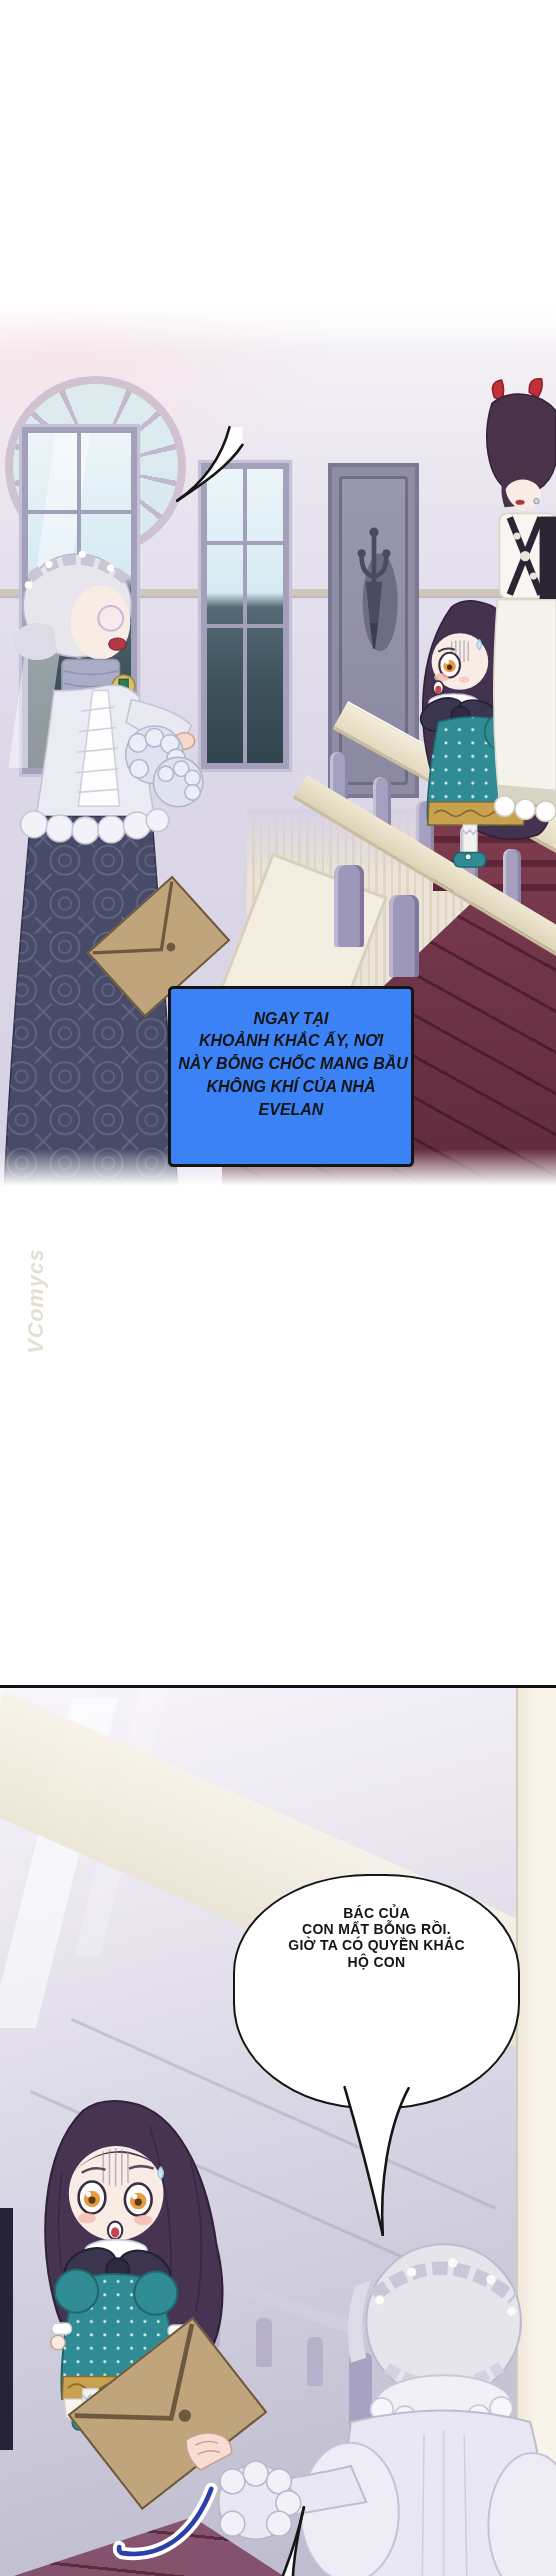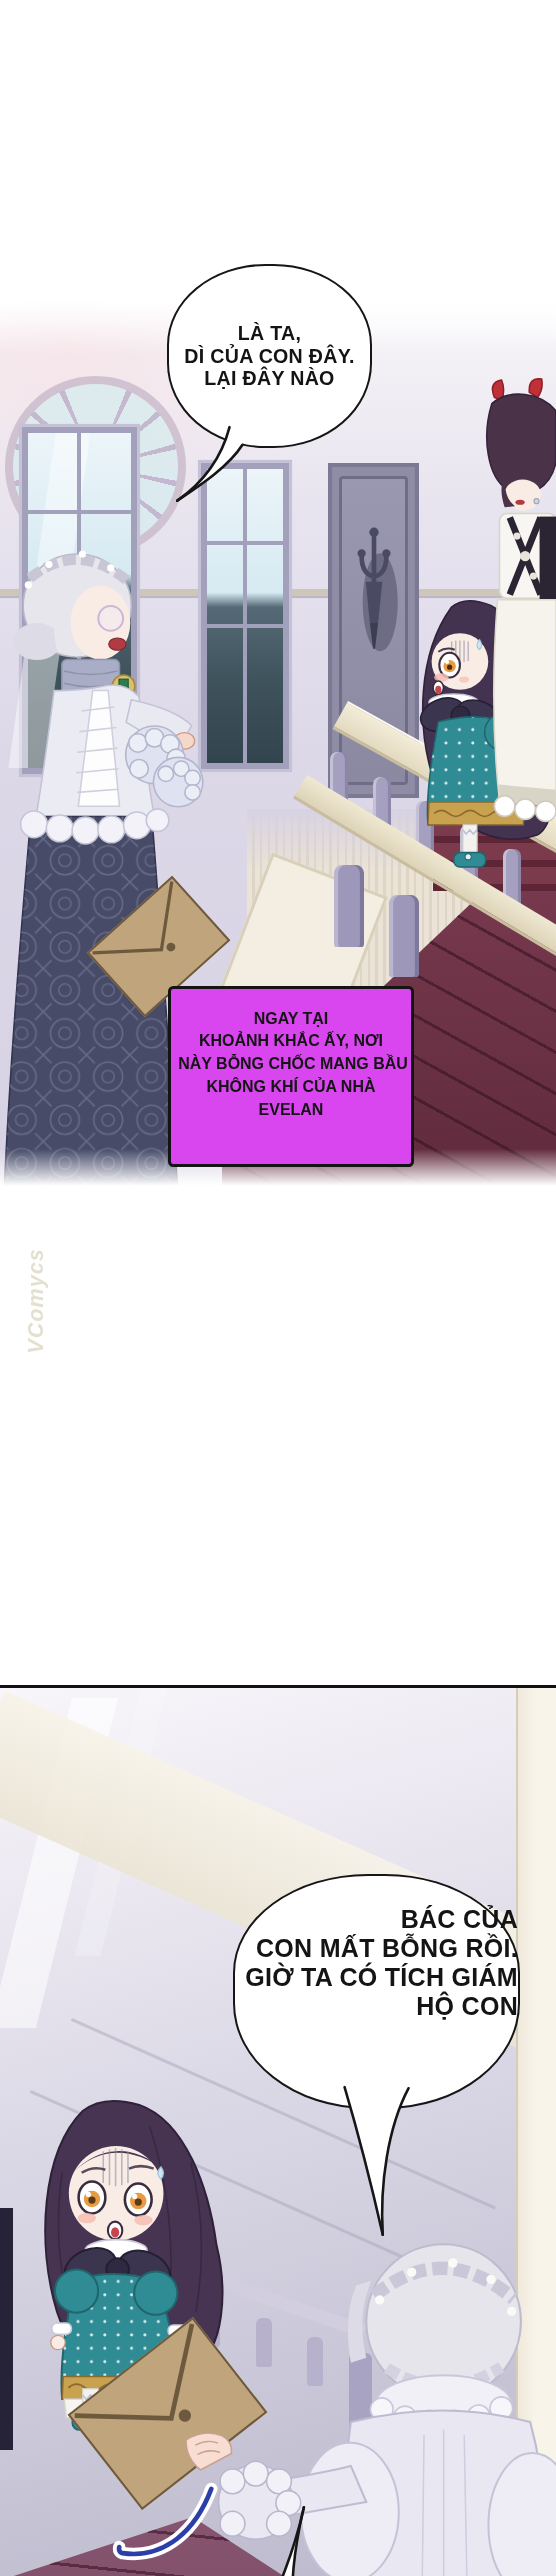--- a/index.html
+++ b/index.html
@@ -5,21 +5,21 @@
   html,body{margin:0;padding:0;background:#ffffff;}
   .page{position:relative;width:556px;height:3233px;background:#ffffff;overflow:hidden;
         font-family:"Liberation Sans","DejaVu Sans",sans-serif;color:#141414;}
   .abs{position:absolute;}
   
   .btxt{display:flex;flex-direction:column;align-items:center;justify-content:center;
         width:100%;height:100%;text-align:center;font-weight:700;line-height:1.16;
         letter-spacing:0.3px;color:#141414;}
   .btxt span{display:block;white-space:nowrap;}
   .bubble{position:absolute;background:#ffffff;border:2.6px solid #161616;z-index:40;}
-  .caption{position:absolute;background:#d946ef;border:3.6px solid #141414;z-index:42;}
+  .caption{position:absolute;background:#3b82f6;border:3.6px solid #141414;z-index:42;font-style:italic;}
   .tail{position:absolute;z-index:41;}
   
   .panel1{left:0;top:278px;width:556px;height:917px;overflow:hidden;}
   .p1wall{left:0;top:0;width:100%;height:100%;
     background:linear-gradient(180deg,#ffffff 0%,#f4f1f6 7%,#e6e2ee 28%,#ddd8e8 52%,#d7d2e3 100%);}
   .p1pink{left:0;top:0;width:60%;height:30%;
     background:radial-gradient(ellipse at 20% 20%,rgba(246,226,230,.8),rgba(246,226,230,0) 70%);}
   .rosewin{left:5.2px;top:98px;width:165px;height:165px;border-radius:50%;
     border:8.2px solid #c9bacb;opacity:.8;
     background:repeating-conic-gradient(#d8ecef 0 22deg,#b9aec8 22deg 26deg);}
@@ -87,21 +87,21 @@
     clip-path:polygon(0 14%,48% 0,100% 30%,100% 100%,0 100%);}
   .stairs2::before{content:"";position:absolute;inset:0;
     background:repeating-linear-gradient(186deg,rgba(0,0,0,0) 0 39px,rgba(70,28,48,.7) 39px 42px);}
   .spark{position:absolute;width:3.6px;height:3.6px;border-radius:50%;background:#fff;opacity:.9;z-index:7;}
   .swoosh{z-index:20;}
   .hand2{z-index:14;}
   
   .bubble1{left:167px;top:264px;width:201px;height:180px;border-radius:48% 48% 48% 48%/44% 44% 46% 46%;}
   .bubble1 .btxt{font-size:19.6px;}
   .bubble2{left:233px;top:1874px;width:283px;height:231px;border-radius:47% 47% 47% 47%/42% 42% 45% 45%;}
-  .bubble2 .btxt{font-size:25px;align-items:flex-end;justify-content:flex-start;padding-top:29px;box-sizing:border-box;}
+  .bubble2 .btxt{font-size:14px;align-items:center;justify-content:flex-start;padding-top:29px;box-sizing:border-box;}
   
   .caption1{left:168px;top:986px;width:246px;height:181px;border-radius:5.2px;box-sizing:border-box;}
   .caption1 .ctxt{margin-top:18.5px;display:block;text-align:center;font-weight:700;font-size:17px;line-height:1.34;
     transform:scaleX(.94);letter-spacing:0;}
   .caption2{left:53px;top:1618px;width:192px;height:229px;border-radius:1.5px;box-sizing:border-box;
     display:flex;align-items:center;justify-content:center;}
   .caption2 .ctxt{display:block;text-align:center;font-weight:700;font-size:20.6px;line-height:1.3;transform:scaleX(.94);}
   .ctxt span{display:block;white-space:nowrap;}
 </style>
 </head>
@@ -279,27 +279,20 @@
         <circle cx="50" cy="832" r="20"></circle>
           <circle cx="90" cy="838" r="20"></circle>
           <circle cx="130" cy="842" r="20"></circle>
       </g>
     </svg>
 
     <div class="abs fadeTop"></div>
     <div class="abs fadeBot"></div>
   </section>
 
-  <div class="bubble bubble1">
-    <div class="btxt">
-      <span>LÀ TA,</span>
-      <span>DÌ CỦA CON ĐÂY.</span>
-      <span>LẠI ĐÂY NÀO</span>
-    </div>
-  </div>
   <svg class="tail" style="left:170px;top:422px" width="88" height="88" viewBox="0 0 170 170">
     <path d="M115,10 C98,75 60,120 14,152 C62,120 114,85 140,44 L140,10 Z" fill="#ffffff"></path>
     <path d="M115,10 C98,75 60,120 14,152" fill="none" stroke="#161616" stroke-width="5" stroke-linecap="round"></path>
     <path d="M14,152 C62,120 114,85 140,44" fill="none" stroke="#161616" stroke-width="5" stroke-linecap="round"></path>
   </svg>
 
   <div class="caption caption1">
     <div class="ctxt">
       <span>NGAY TẠI</span>
       <span>KHOẢNH KHẮC ẤY, NƠI</span>
@@ -465,21 +458,21 @@
     <svg class="abs swoosh" style="left:111px;top:793px" width="108" height="98" viewBox="0 0 210 190">
       <path d="M195,15 C165,95 105,152 22,140 Q14,138 16,128" fill="none" stroke="#ffffff" stroke-width="24" stroke-linecap="round"></path>
       <path d="M195,15 C165,95 105,152 22,140 Q14,138 16,128" fill="none" stroke="#2b3fa8" stroke-width="9" stroke-linecap="round"></path>
     </svg>
   </section>
 
   <div class="bubble bubble2">
     <div class="btxt">
       <span>BÁC CỦA</span>
       <span>CON MẤT BỖNG RỒI.</span>
-      <span>GIỜ TA CÓ TÍCH GIÁM</span>
+      <span>GIỜ TA CÓ QUYỀN KHẮC</span>
       <span>HỘ CON</span>
     </div>
   </div>
   <svg class="tail" style="left:330px;top:2081px" width="88" height="160" viewBox="0 0 170 310">
     <path d="M28,12 C60,120 82,210 102,298 C96,200 112,90 152,14 Z" fill="#ffffff"></path>
     <path d="M28,12 C60,120 82,210 102,298" fill="none" stroke="#161616" stroke-width="5" stroke-linecap="round"></path>
     <path d="M102,298 C96,200 112,90 152,14" fill="none" stroke="#161616" stroke-width="5" stroke-linecap="round"></path>
   </svg>
 
   <svg class="tail" style="left:247px;top:2499px" width="88" height="139" viewBox="0 0 170 270">

